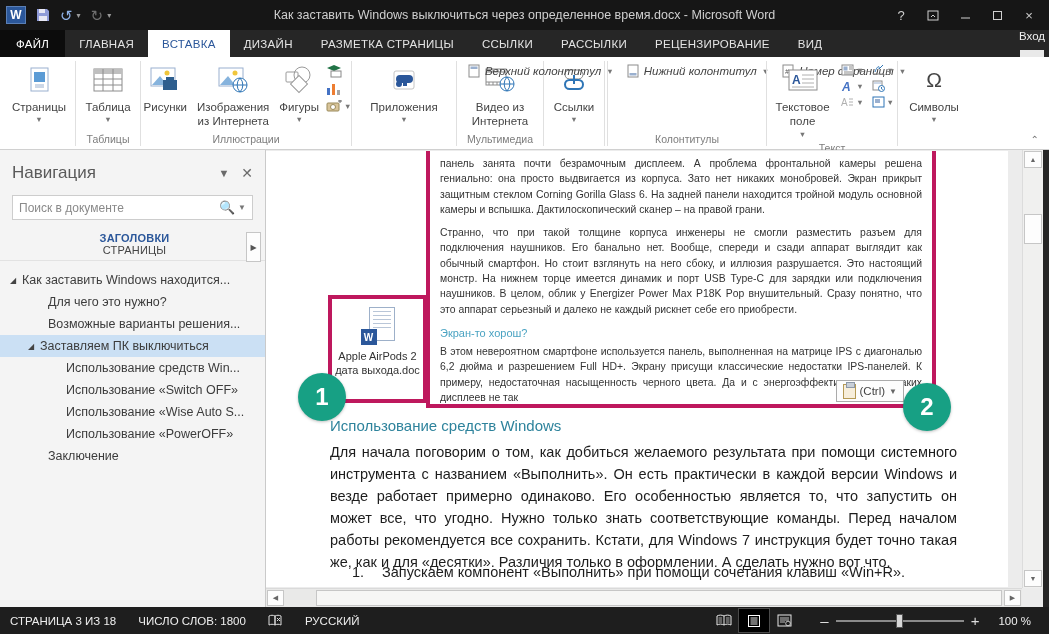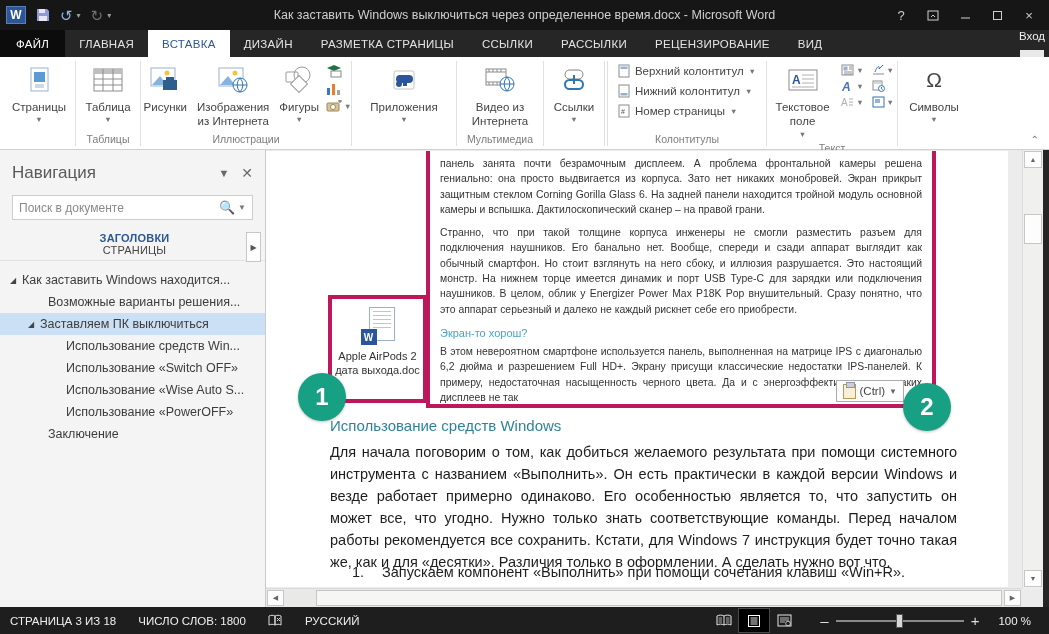--- a/index.html
+++ b/index.html
@@ -38,21 +38,21 @@
   .ribbon { position:absolute; top:57px; left:0; right:0; height:93px; background:#fff;
             border-bottom:1px solid #d0d0d0; display:flex; align-items:stretch; padding:1px 2px 0 4px; color:#444; }
   .rgroup { display:flex; flex-direction:column; }
   .rbody { flex:1; display:flex; align-items:flex-start; justify-content:center; padding-top:2px; }
   .rlabel { height:17px; line-height:15px; font-size:10.5px; color:#7d7d7d; text-align:center; white-space:nowrap; }
   .rsep { width:1px; background:#e0e0e0; margin:3px 1px; }
   .bigbtn { display:flex; flex-direction:column; align-items:center; padding:2px 5px; font-size:11.5px;
             line-height:1.25; text-align:center; color:#444; }
   .bicon { height:36px; display:flex; align-items:center; justify-content:center; margin-bottom:2px; }
   .drop { font-size:7.5px; color:#777; margin-top:1px; }
-  .rowbtns { display:flex; flex-direction:column; justify-content:flex-start; gap:6px; padding:4px 4px 0; }
+  .rowbtns { display:flex; flex-direction:row; justify-content:flex-start; gap:13px; padding:4px 4px 0;font-style:italic; }
   .rowbtn { display:flex; align-items:center; gap:5px; font-size:11.5px; white-space:nowrap; }
   .rowbtn .drop { margin:0; }
   .minicol { display:flex; flex-direction:column; gap:4px; padding:4px 2px 0; }
   .minibtn { display:flex; align-items:center; gap:2px; }
   .tgrid { display:grid; grid-template-columns:auto auto; gap:4px 8px; padding:4px 2px 0 4px; align-items:center; }
   .omega { font-size:21px; color:#444; }
   .collapse { position:absolute; right:10px; bottom:4px; color:#777; font-size:10px; }
 
   
   .main { position:absolute; top:150px; left:0; right:0; bottom:27px; display:flex; }
@@ -496,20 +496,23 @@
         <span class="navtab">СТРАНИЦЫ</span>
         <span class="navtab-sep"></span>
         <span class="navtab clip">РЕЗУЛЬ</span>
         <span class="navmore">▶</span>
       </div>
       <div class="navline"></div>
       <div class="ntree">
         <div class="nrow l1">
             <span class="mark">◢</span>
             <span>Как заставить Windows находится...</span>
+          </div>
+        <div class="nrow l2">
+            <span>Для чего это нужно?</span>
           </div>
         <div class="nrow l2">
             <span>Возможные варианты решения...</span>
           </div>
         <div class="nrow l2m sel">
             <span class="mark">◢</span>
             <span>Заставляем ПК выключиться</span>
           </div>
         <div class="nrow l3">
             <span>Использование средств Win...</span>

